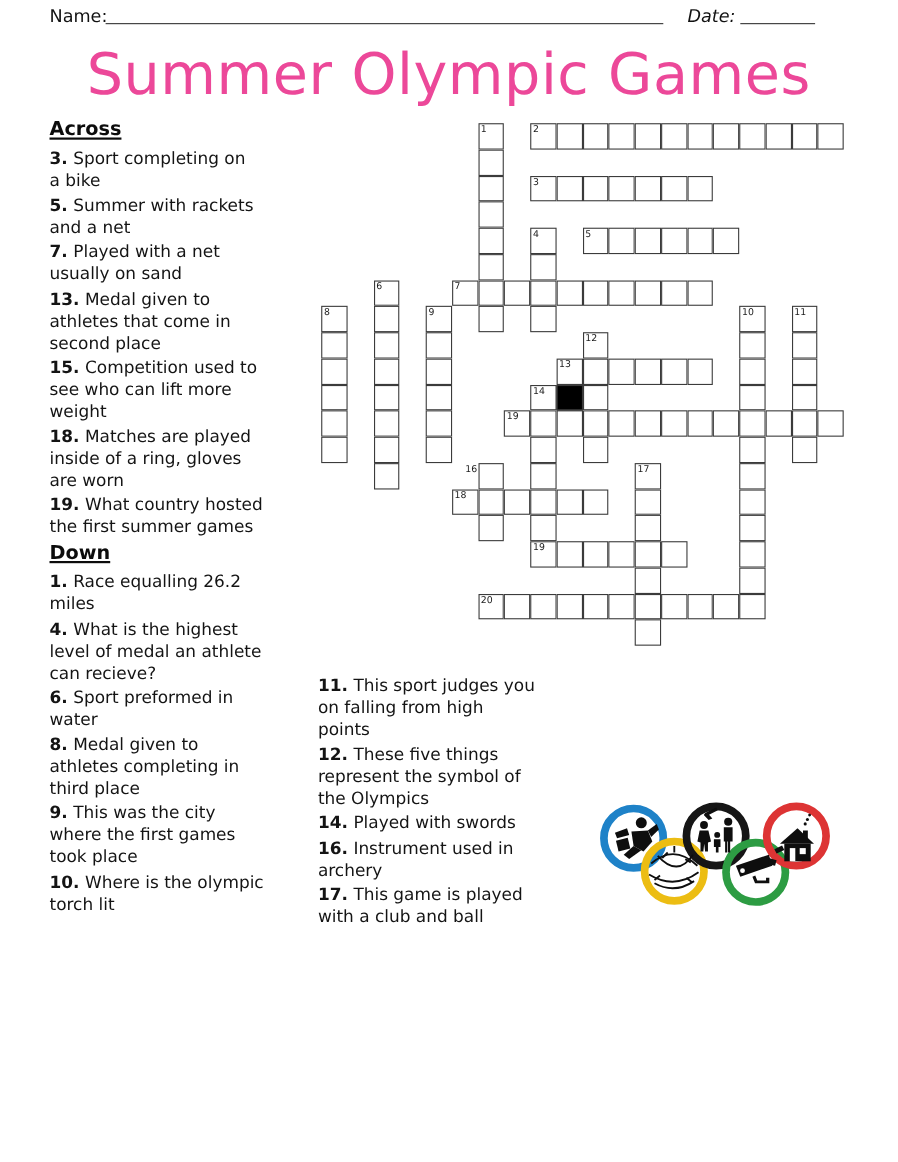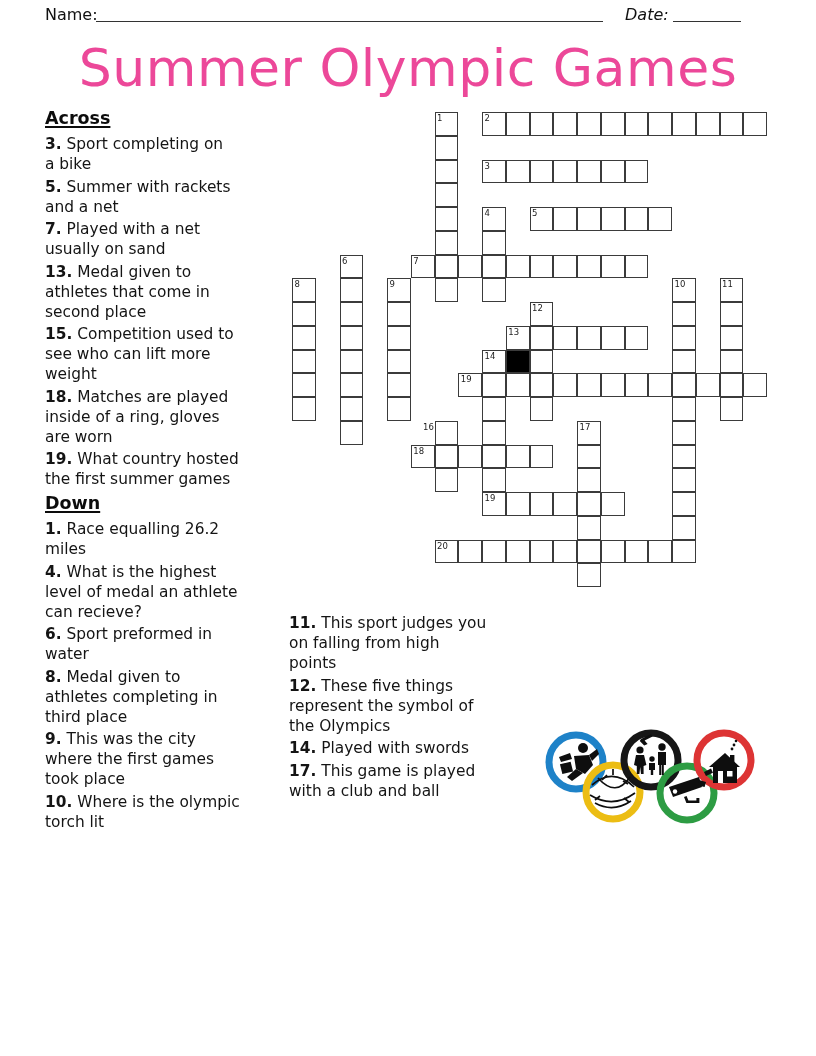--- a/index.html
+++ b/index.html
@@ -97,20 +97,22 @@
 
   <div id="clues-right" class="clue-col">
     <div>
         <p class="clue"><b class="clue-num">11.</b><span class="clue-text">This sport judges you
 on falling from high
 points</span></p>
         <p class="clue"><b class="clue-num">12.</b><span class="clue-text">These five things
 represent the symbol of
 the Olympics</span></p>
         <p class="clue"><b class="clue-num">14.</b><span class="clue-text">Played with swords</span></p>
+        <p class="clue"><b class="clue-num">16.</b><span class="clue-text">Instrument used in
+archery</span></p>
         <p class="clue"><b class="clue-num">17.</b><span class="clue-text">This game is played
 with a club and ball</span></p>
       </div>
   </div>
 
   <div id="grid">
       <div class="cell" style="left: 190px; top: 0px; width: 23.75px; height: 23.75px; border-color: rgb(59, 59, 59);"></div>
       <div class="cell" style="left: 213.75px; top: 0px; width: 23.75px; height: 23.75px; border-color: rgb(59, 59, 59);"></div>
       <div class="cell" style="left: 237.5px; top: 0px; width: 23.75px; height: 23.75px; border-color: rgb(59, 59, 59);"></div>
       <div class="cell" style="left: 261.25px; top: 0px; width: 23.75px; height: 23.75px; border-color: rgb(59, 59, 59);"></div>

